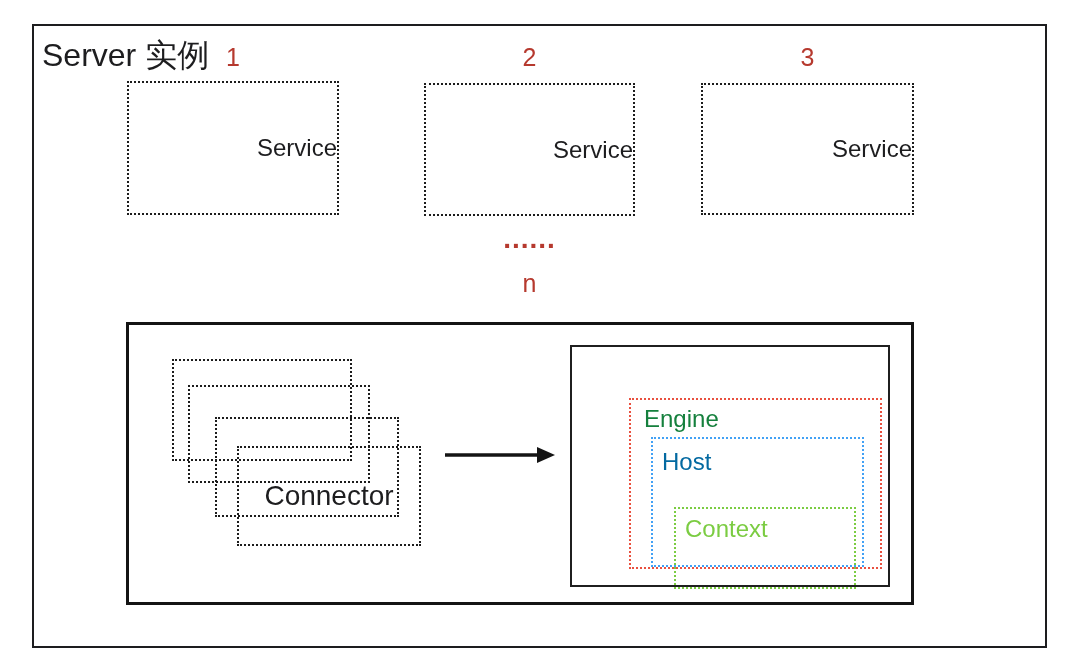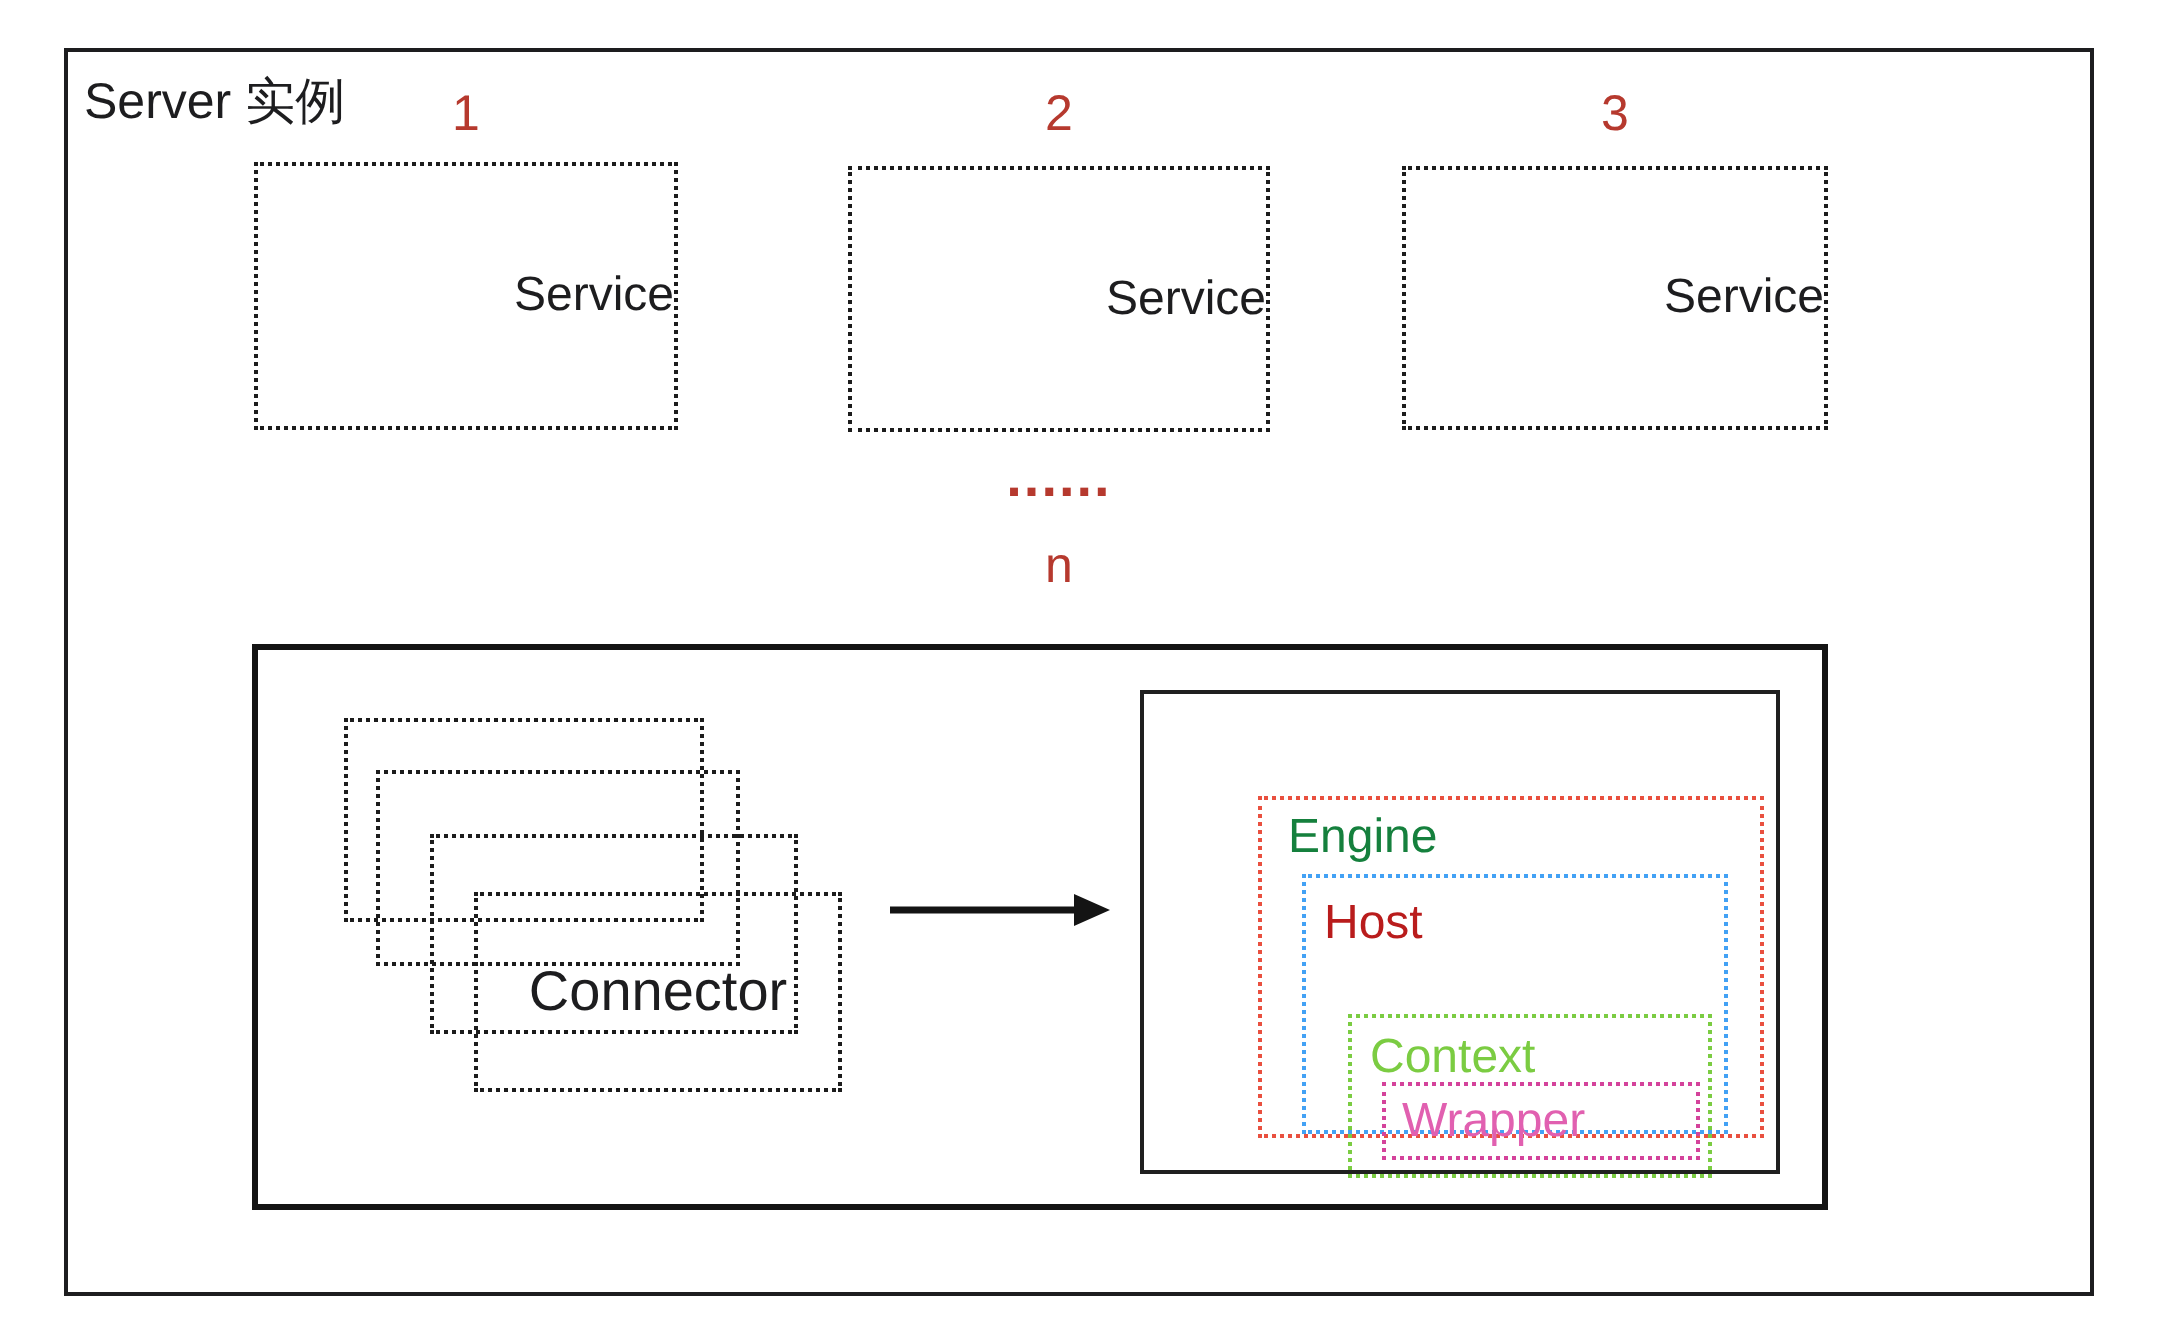--- a/index.html
+++ b/index.html
@@ -18,21 +18,21 @@
   .abs { position: absolute; }
 
   
   #server-box {
     left: 32px; top: 24px;
     width: 1015px; height: 624px;
     border: 2px solid #1d1d1f;
   }
   #server-title {
     left: 8px; top: 8px;
-    font-size: 25px;
+    font-size: 32px;
     white-space: nowrap;
   }
 
   
   .service-box {
     border: 2px dotted #1c1c1c;
     display: flex;
     align-items: center;
     justify-content: flex-end;
   }
@@ -140,28 +140,25 @@
         <line x1="4" y1="16" x2="98" y2="16" stroke="#141414" stroke-width="3.5"></line>
         <polygon points="96,8 114,16 96,24" fill="#141414"></polygon>
       </svg>
 
       <div id="container-box" class="abs">
 
         <div id="engine-box" class="abs nest-box" style="border-color: rgb(233, 80, 63);">
           <span id="engine-label" class="nest-label" style="color: #15803d;">Engine</span>
 
           <div id="host-box" class="abs nest-box" style="border-color: rgb(66, 161, 245);">
-            <span id="host-label" class="nest-label" style="color: #b91c1c; text-align: right;">Host</span>
+            <span id="host-label" class="nest-label" style="color: #0369a1; text-align: right;">Host</span>
 
             <div id="context-box" class="abs nest-box" style="border-color: rgb(123, 204, 66); margin-top: 30px;">
               <span id="context-label" class="nest-label" style="color: rgb(123, 204, 66);">Context</span>
 
-              <div id="wrapper-box" class="abs nest-box" style="border-color: rgb(212, 67, 155);">
-                <span id="wrapper-label" class="nest-label" style="color: rgb(225, 96, 176);">Wrapper</span>
-              </div>
             </div>
           </div>
         </div>
       </div>
 
     </div>
   </div>
 </div>
 
 </body></html>

